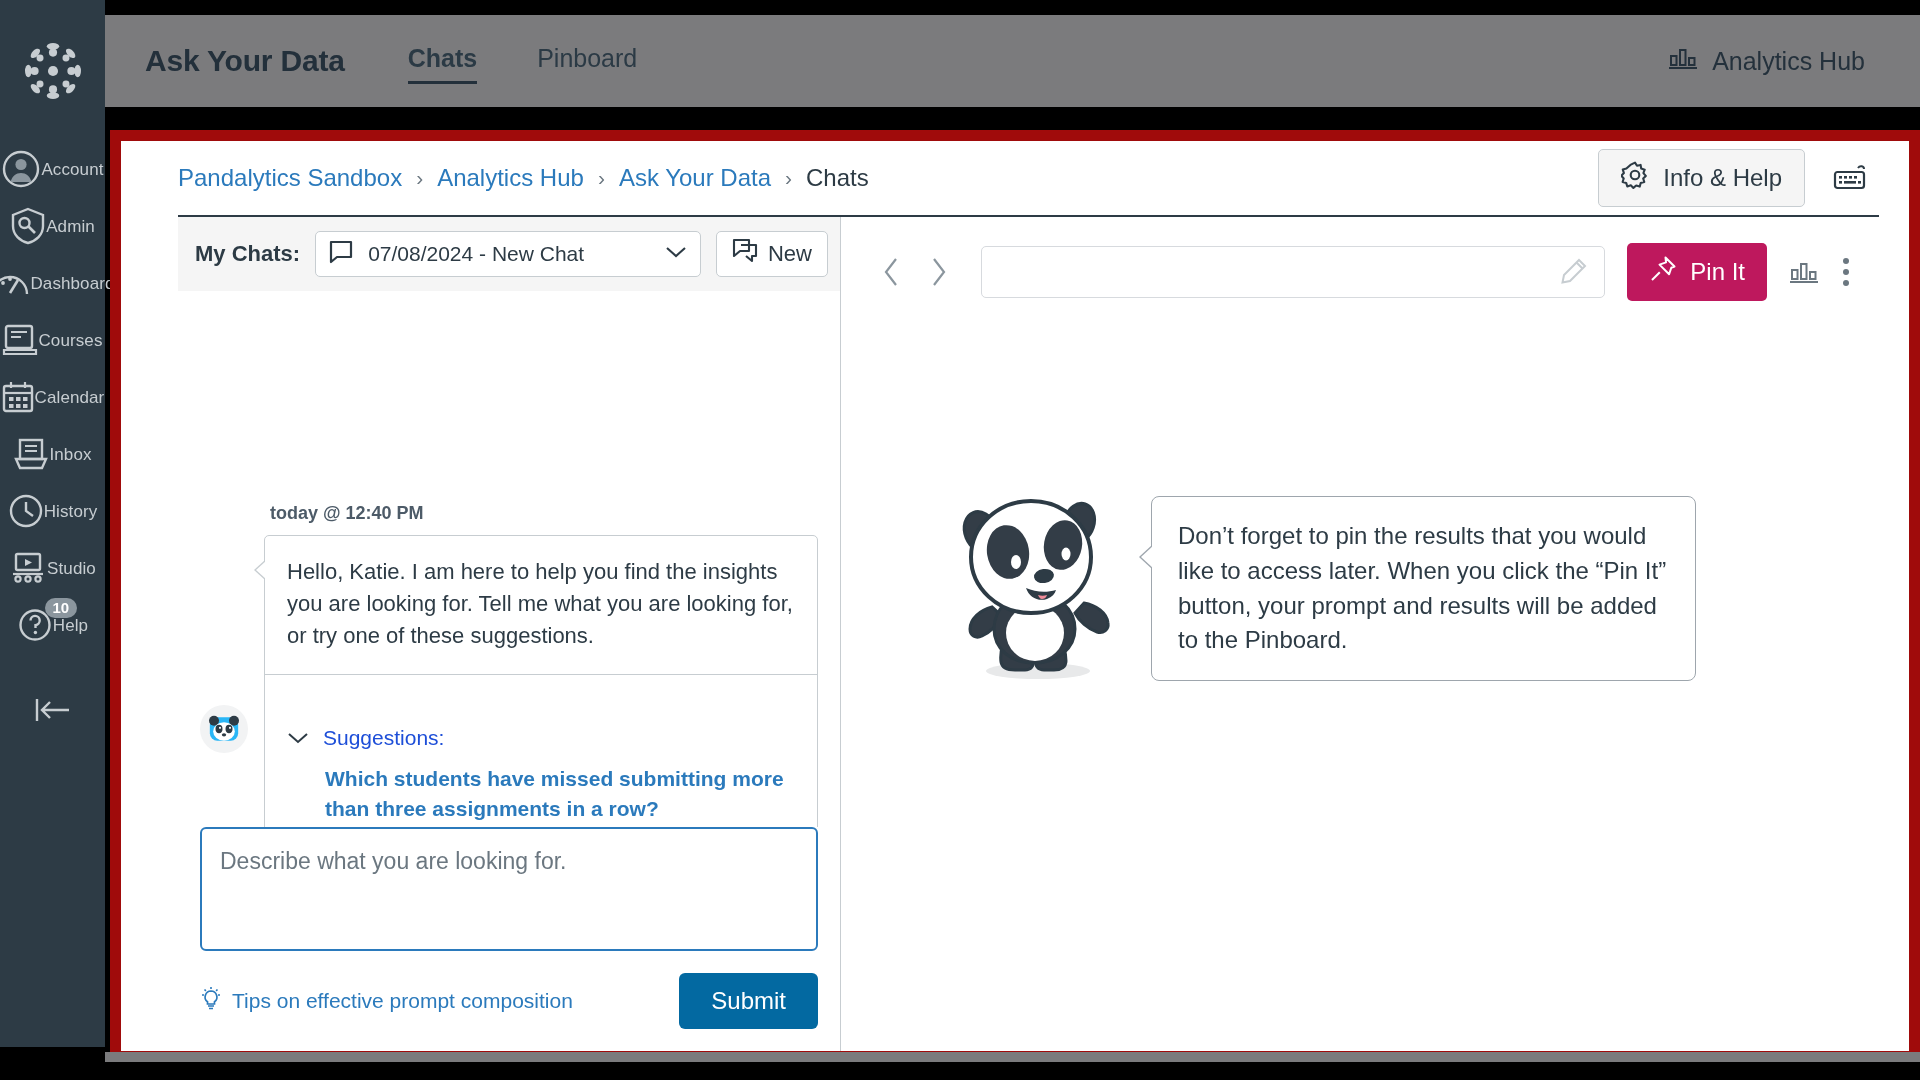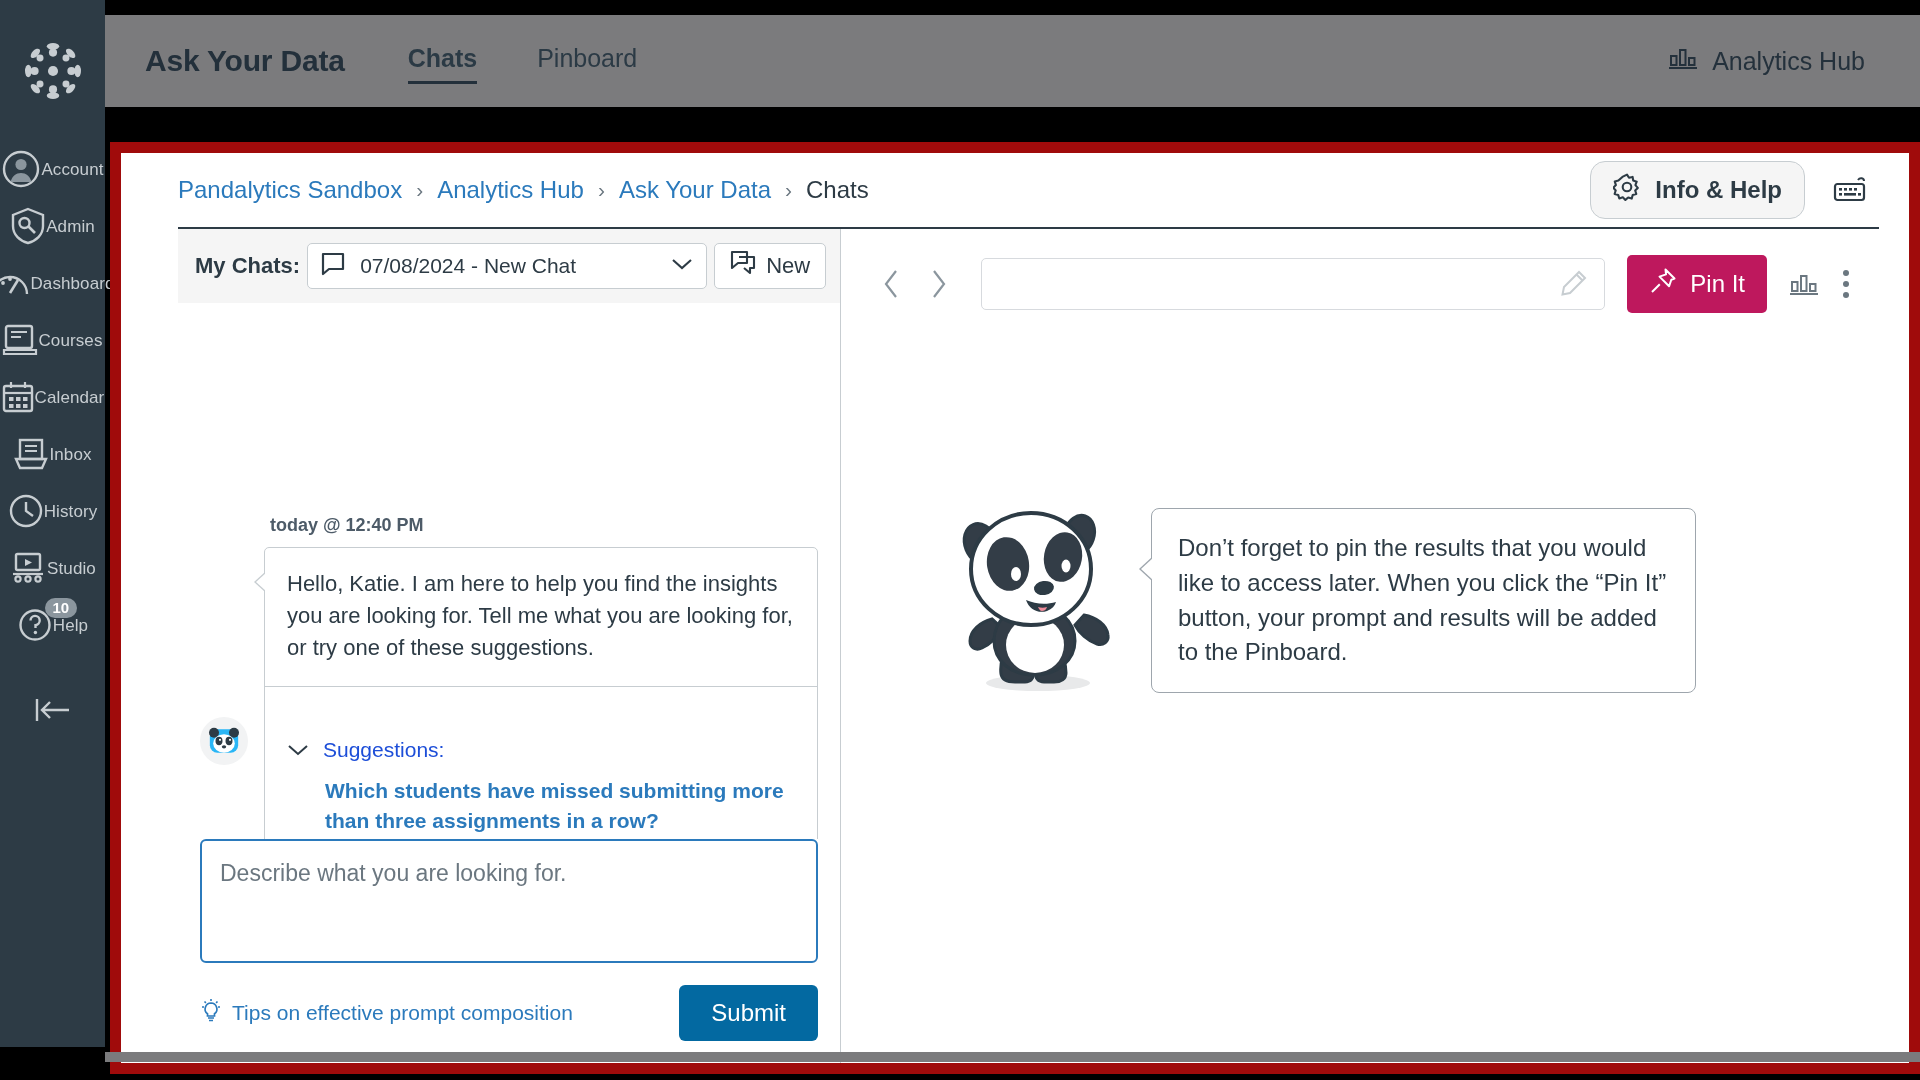--- a/index.html
+++ b/index.html
@@ -57,21 +57,21 @@
     height: 3px; background: #23303B;
   }
   #hubbtn {
     margin-left: auto; margin-right: 55px;
     display: flex; align-items: center; gap: 14px;
     color: #24313C; font-size: 25px; cursor: pointer;
   }
 
   
   #redframe {
-    position: absolute; left: 110px; top: 142px;
+    position: absolute; left: 110px; top: 130px;
     width: 1810px; height: 932px;
     border: 11px solid #A00B0B;
     background: #fff;
   }
   #content { position: relative; width: 100%; height: 100%; background: #fff; overflow: hidden; }
 
   
   #crumbrow {
     display: flex; align-items: center; height: 74px;
     padding: 0 0 0 57px;
@@ -80,42 +80,42 @@
   .crumb.current { color: #2D3B45; cursor: default; }
   .crumbsep {
     color: #6B7780; font-size: 21px; margin: 0 14px; font-weight: 300;
   }
   #crumbactions {
     margin-left: auto; display: flex; align-items: center; gap: 28px;
     padding-right: 42px;
   }
   #infohelp {
     display: flex; align-items: center; gap: 14px;
-    border: 1px solid #C7CDD1; border-radius: 15px; background: #F5F5F5;
-    padding: 11px 22px; font-size: 24px; color: #2D3B45; cursor: pointer; font-weight: bold;
+    border: 1px solid #C7CDD1; border-radius: 5px; background: #F5F5F5;
+    padding: 11px 22px; font-size: 24px; color: #2D3B45; cursor: pointer;
   }
   #keyboardbtn { cursor: pointer; display:flex; }
 
   
   #body2col {
     position: absolute; left: 57px; right: 30px; top: 74px; bottom: 0;
     display: flex;
     border-top: 2px solid #2D3B45;
   }
   #leftpanel {
     width: 663px; flex: none; position: relative;
     border-right: 1px solid #C7CDD1;
     display: flex; flex-direction: column;
   }
   #rightpanel { flex: 1; position: relative; }
 
   
   #mychatsbar {
     height: 74px; background: #F5F5F5;
-    display: flex; align-items: center; padding-left: 17px; gap: 7px;
+    display: flex; align-items: center; padding-left: 17px; gap: 15px;
     flex: none;
   }
   #mychatslabel { font-size: 22px; font-weight: bold; color: #2D3B45; }
   #chatselect {
     flex: 1; max-width: 400px; height: 46px; background: #fff;
     border: 1px solid #C7CDD1; border-radius: 5px;
     display: flex; align-items: center; padding: 0 12px; gap: 14px;
     cursor: pointer;
   }
   #chatselect .selvalue { font-size: 21px; color: #2D3B45; flex: 1; }

